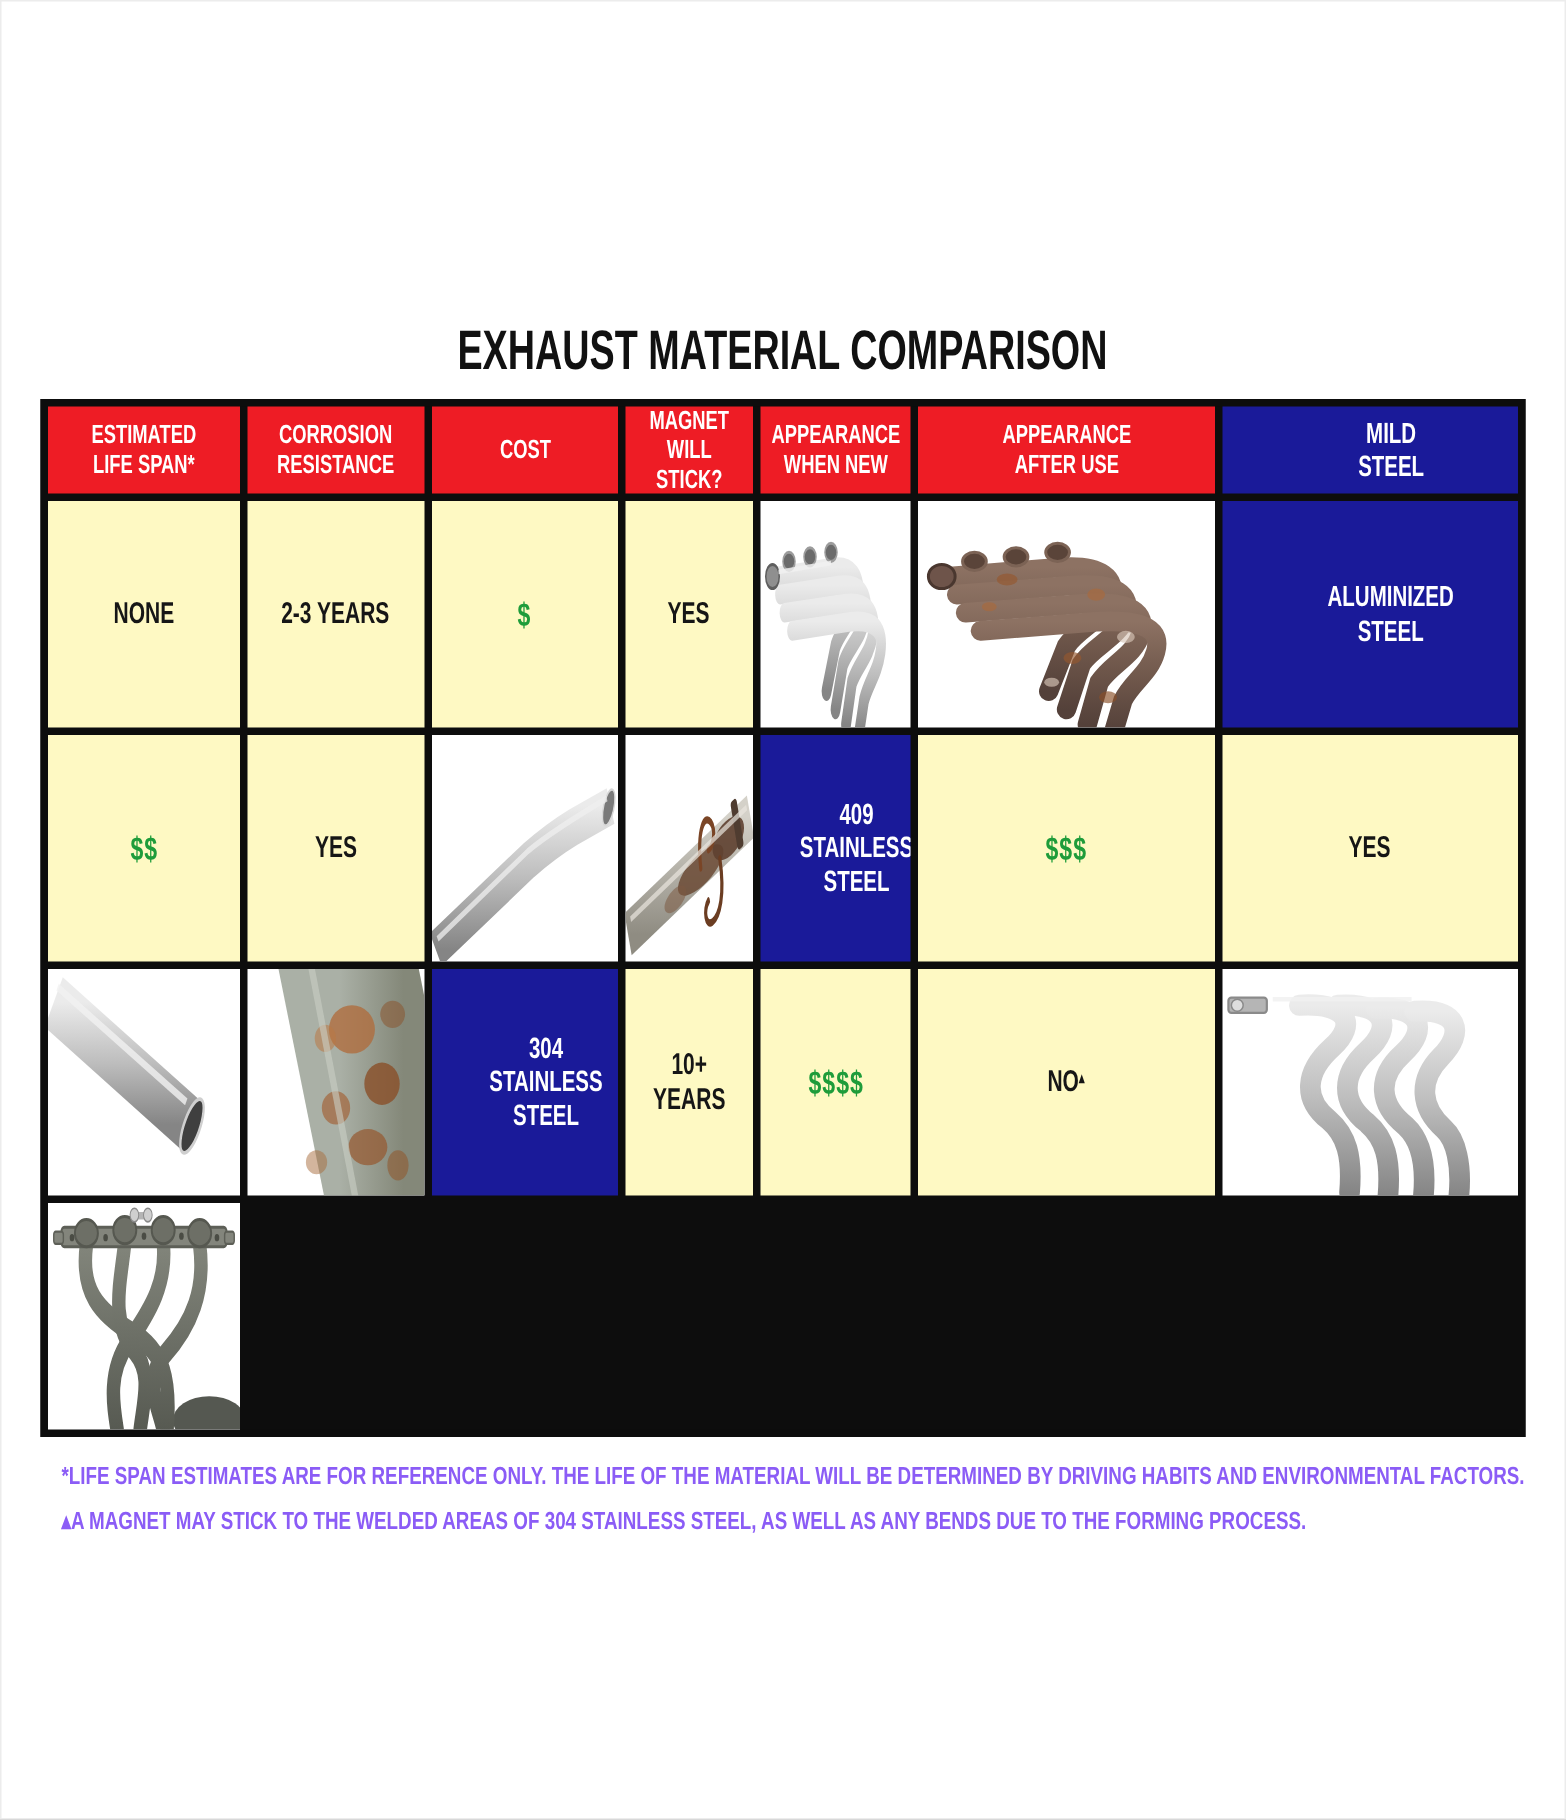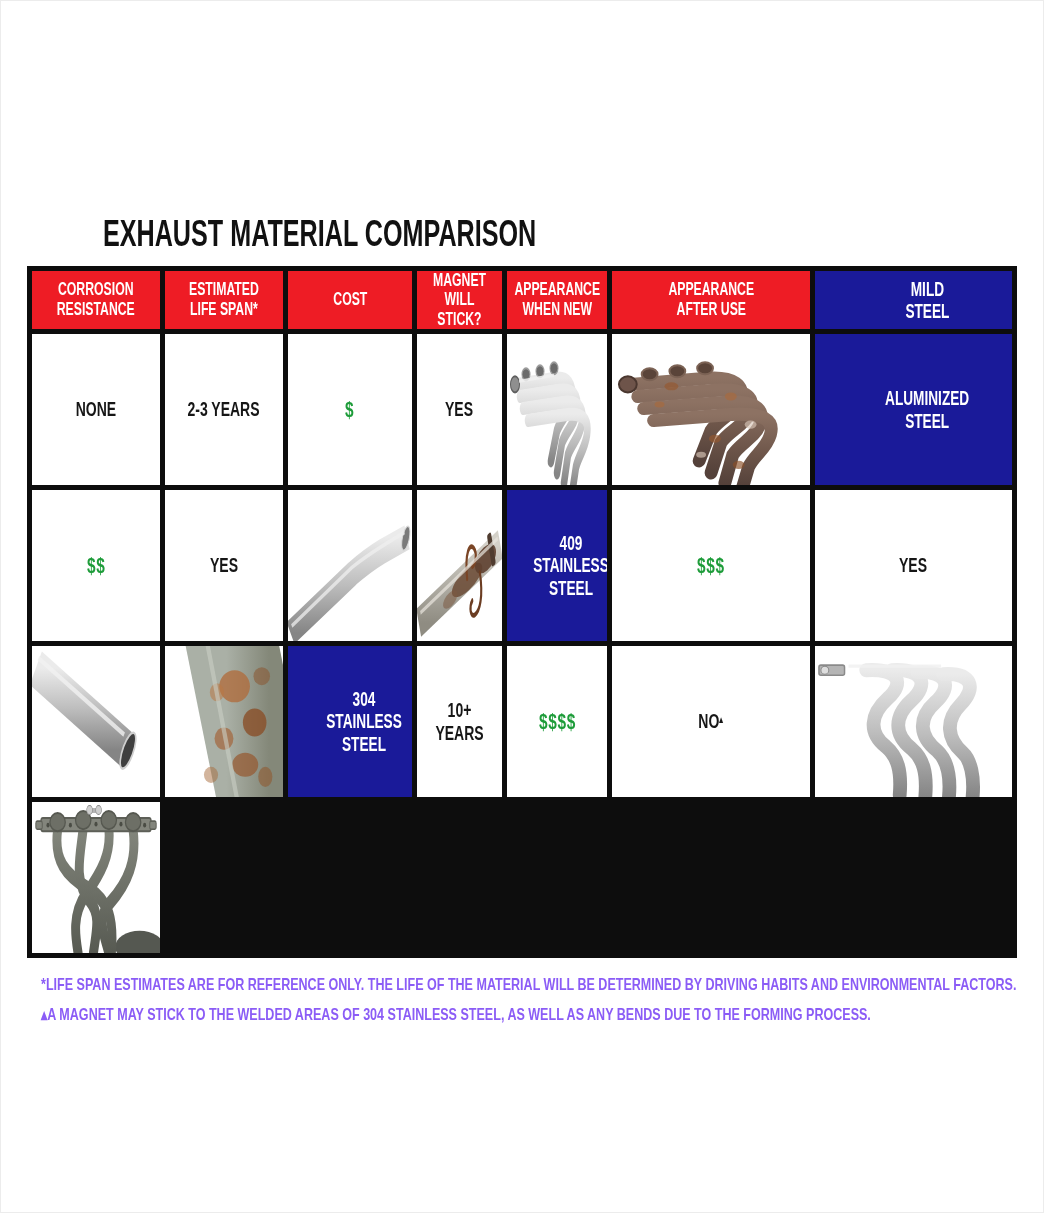--- a/index.html
+++ b/index.html
@@ -5,40 +5,40 @@
   html,body{margin:0;padding:0;background:#fff;}
   .page{
     position:relative;
     width:1044px;height:1213px;
     background:#ffffff;
     box-sizing:border-box;
     border:1px solid #ececec;
     font-family:"Liberation Sans",sans-serif;
     overflow:hidden;
   }
-  .title-wrap{padding-top:212px;}
+  .title-wrap{padding-top:212px;text-align:center;}
   .title-txt{
     display:inline-block;
     font-size:37px;font-weight:700;color:#111;
     transform:scaleX(0.68);transform-origin:50% 50%;
     white-space:nowrap;letter-spacing:0;
   }
   .grid{
     margin:11px auto 0;
     width:990px;
     box-sizing:border-box;
     background:#0d0d0d;
     border:5px solid #0d0d0d;
     display:grid;
     grid-template-columns:128px 118px 124px 85px 100px 198px 197px;
     grid-template-rows:58px 151px 151px 151px 151px;
     gap:5px;
   }
   .cell{
-    background:#ffffff;
+    background:#fef9c3;
     display:flex;align-items:center;justify-content:center;
     text-align:center;
     font-weight:700;font-size:20px;color:#161616;
     line-height:1.14;
     overflow:hidden;
   }
   .cnd{
     display:inline-block;
     transform:scaleX(0.70);transform-origin:50% 50%;
     white-space:pre-line;
@@ -90,26 +90,26 @@
     </defs>
   </svg>
 
   <div class="title-wrap">
     <span class="title-txt">EXHAUST MATERIAL COMPARISON</span>
   </div>
 
   <div class="grid">
 
     <div class="cell th">
+        <span class="cnd">ESTIMATED
+LIFE SPAN*</span>
+      </div>
+    <div class="cell th">
         <span class="cnd">CORROSION
 RESISTANCE</span>
-      </div>
-    <div class="cell th">
-        <span class="cnd">ESTIMATED
-LIFE SPAN*</span>
       </div>
     <div class="cell th">
         <span class="cnd">COST</span>
       </div>
     <div class="cell th">
         <span class="cnd">MAGNET
 WILL STICK?</span>
       </div>
     <div class="cell th">
         <span class="cnd">APPEARANCE

